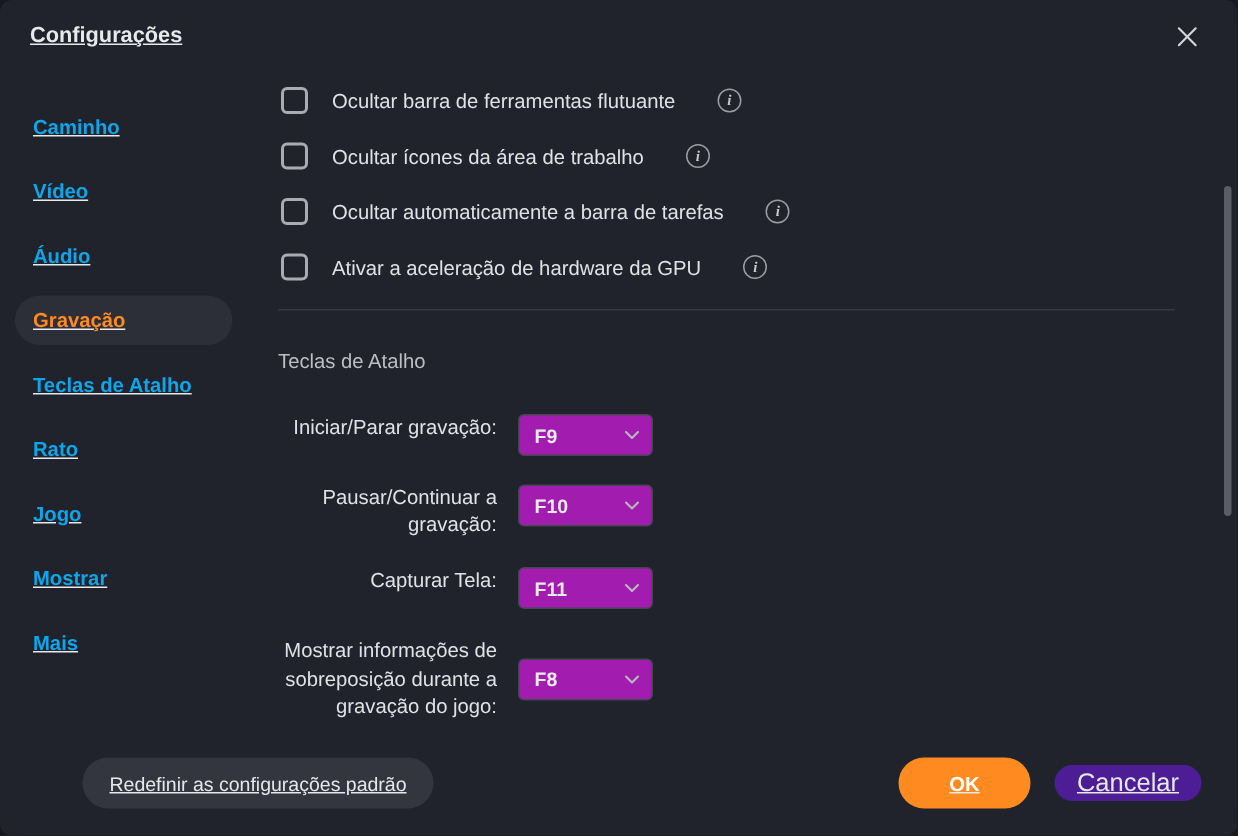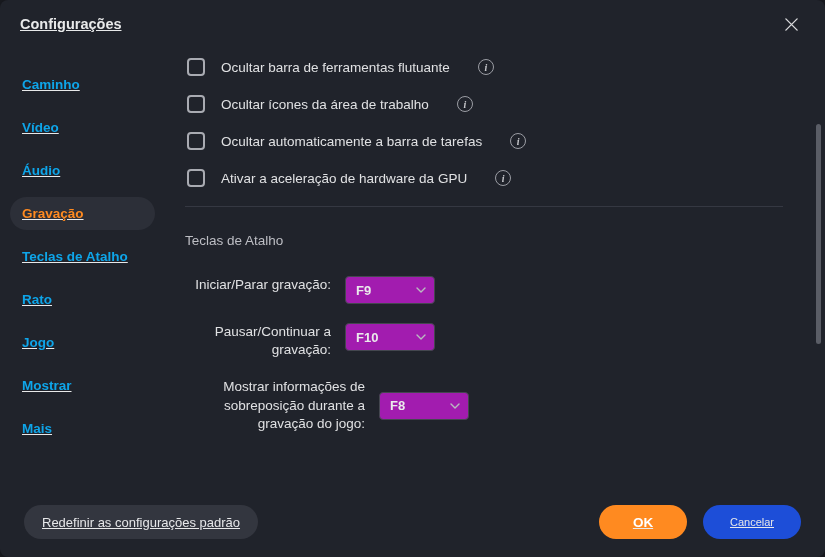--- a/index.html
+++ b/index.html
@@ -136,20 +136,21 @@
     .hk-value { font-size: 13px; font-weight: 600; color: #eaeaeb; flex: 1; }
     .chev {
       width: 10px; height: 10px; color: #b9bac0;
     }
     .chev svg { width: 10px; height: 10px; display: block; }
     .footer {
       height: 70px;
       display: flex;
       align-items: center;
       padding: 0 24px;
+      margin-left: 31px;
     }
     .reset-btn {
       height: 34px;
       padding: 0 18px;
       background: #33363f;
       border-radius: 17px;
       display: flex; align-items: center;
       font-size: 13px;
       color: #e6e7e9;
       cursor: pointer;
@@ -157,25 +158,25 @@
     .ok-btn {
       height: 34px; width: 88px;
       background: #ff8a20;
       border-radius: 17px;
       display: flex; align-items: center; justify-content: center;
       font-size: 13.5px; font-weight: 600; color: #fff;
       cursor: pointer;
       margin-right: 16px;
     }
     .cancel-btn {
-      height: 34px; width: 98px;
-      background: #1d4ed8;
+      height: 24px; width: 98px;
+      background: #4c1d95;
       border-radius: 17px;
       display: flex; align-items: center; justify-content: center;
-      font-size: 11px; color: #e6e7e9;
+      font-size: 17px; color: #e6e7e9;
       cursor: pointer;
     }
   </style>
 </head>
 <body>
 
 <div class="window">
   <div class="titlebar">
     <div class="title">Configurações</div>
     <div class="spacer"></div>
@@ -247,22 +248,33 @@
           <div class="hk-select">
             <div class="hk-value">F10</div>
             <div class="chev">
                 <svg viewBox="0 0 10 10">
                   <path d="M1 3 L5 7 L9 3" stroke="currentColor" stroke-width="1.4" fill="none" stroke-linecap="round" stroke-linejoin="round"></path>
                 </svg>
               </div>
           </div>
         </div>
 
-
-        <div class="hk-row" style="align-items:center;margin-left:34px;">
+        <div class="hk-row">
+          <div class="hk-label">Capturar Tela:</div>
+          <div class="hk-select">
+            <div class="hk-value">F11</div>
+            <div class="chev">
+                <svg viewBox="0 0 10 10">
+                  <path d="M1 3 L5 7 L9 3" stroke="currentColor" stroke-width="1.4" fill="none" stroke-linecap="round" stroke-linejoin="round"></path>
+                </svg>
+              </div>
+          </div>
+        </div>
+
+        <div class="hk-row" style="align-items:center;">
           <div class="hk-label">Mostrar informações de sobreposição durante a gravação do jogo:</div>
           <div class="hk-select">
             <div class="hk-value">F8</div>
             <div class="chev">
                 <svg viewBox="0 0 10 10">
                   <path d="M1 3 L5 7 L9 3" stroke="currentColor" stroke-width="1.4" fill="none" stroke-linecap="round" stroke-linejoin="round"></path>
                 </svg>
               </div>
           </div>
         </div>

